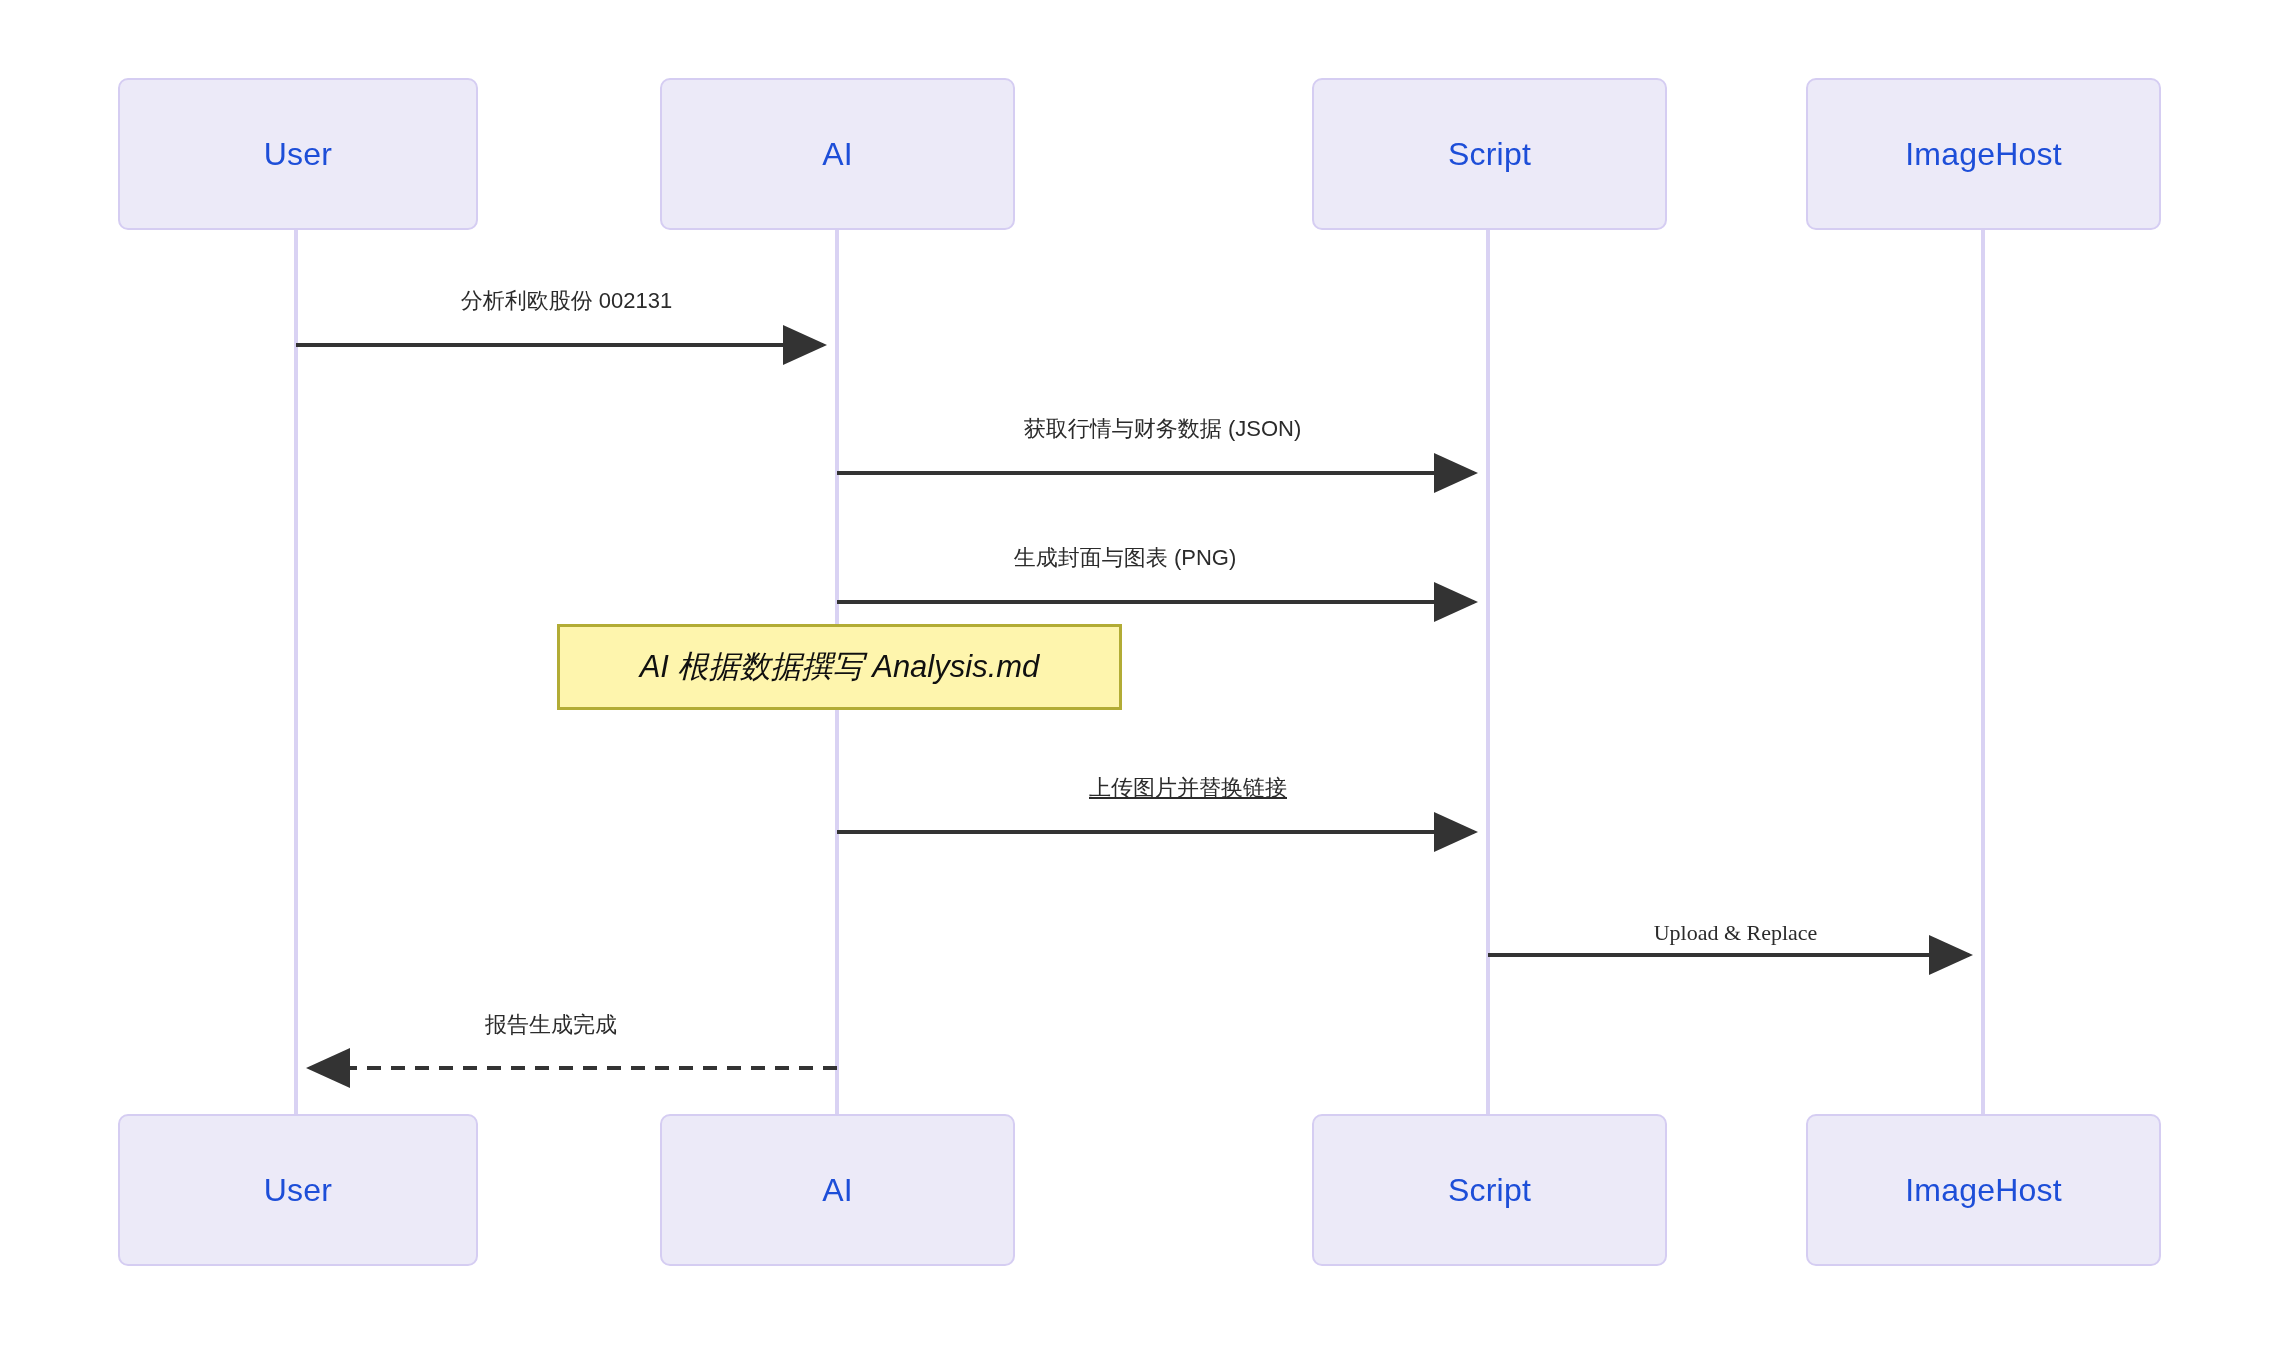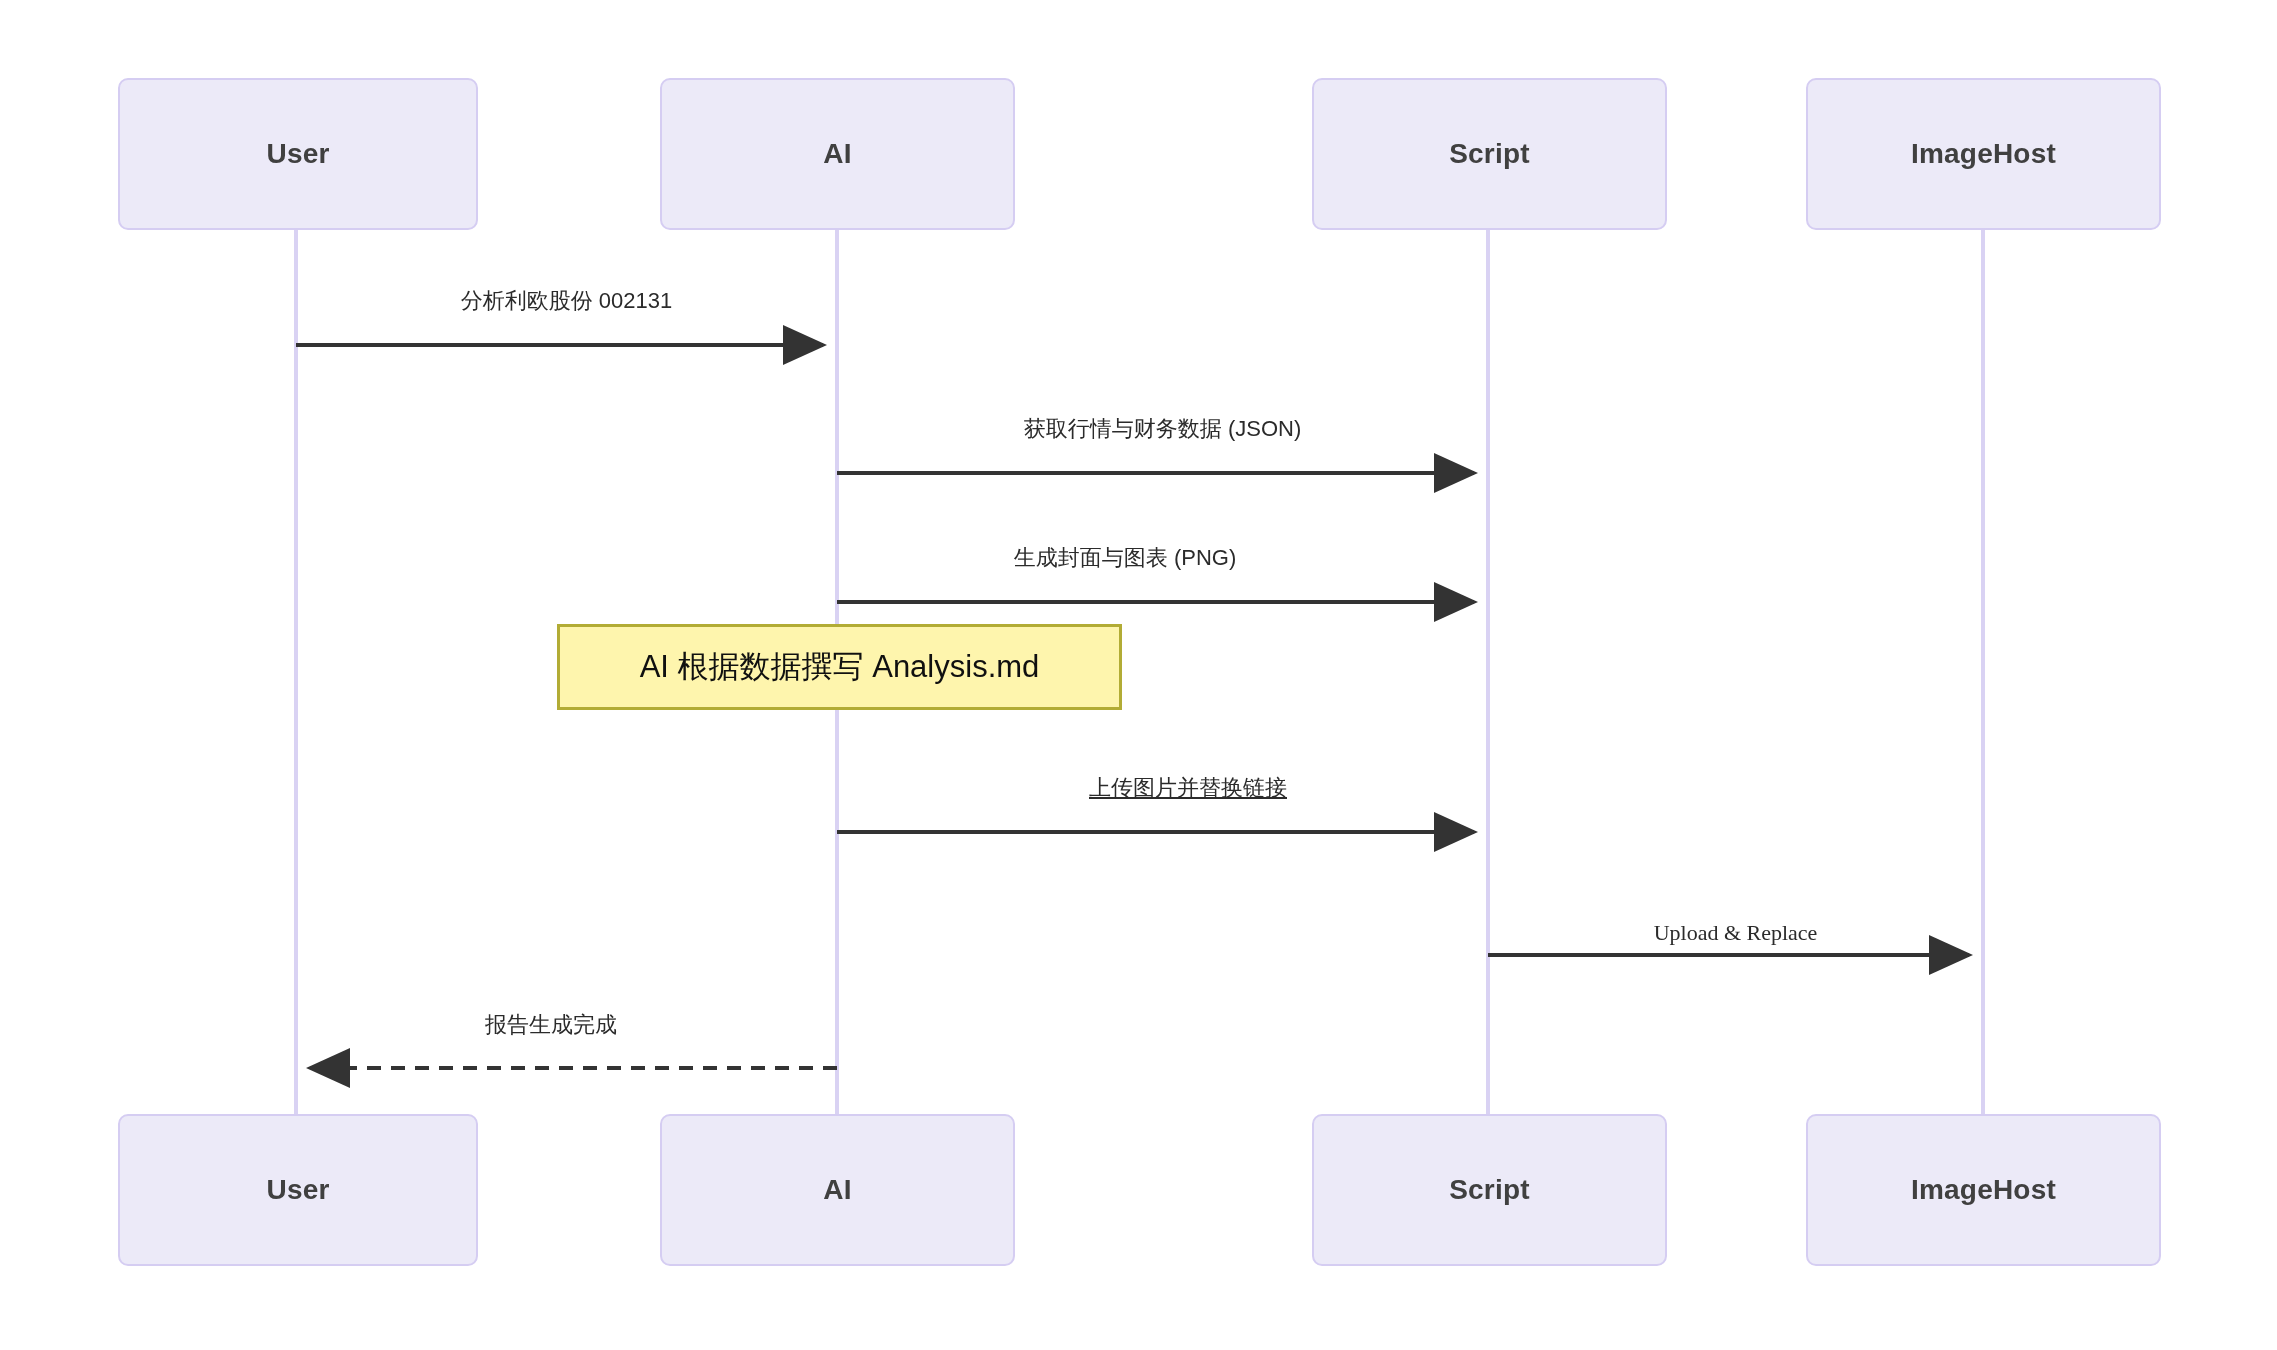--- a/index.html
+++ b/index.html
@@ -23,23 +23,23 @@
     position: absolute;
     box-sizing: border-box;
     background: #ECEAF8;
     border: 2px solid #D5CDF2;
     border-radius: 10px;
     display: flex;
     align-items: center;
     justify-content: center;
   }
   .actor-label {
-    font-size: 28px;
-    font-weight: 700;
-    color: #404040;
+    font-size: 32px;
+    font-weight: 400;
+    color: #1d4ed8;
     letter-spacing: 0.2px;
     white-space: nowrap;
   }
   .lifeline {
     position: absolute;
     width: 4px;
     background: #D9D2F3;
   }
   .msg-label {
     position: absolute;
@@ -55,20 +55,21 @@
     background: #FEF5AD;
     border: 3px solid #B2AC35;
     display: flex;
     align-items: center;
     justify-content: center;
   }
   .note-text {
     font-size: 31px;
     color: #101010;
     white-space: nowrap;
+    font-style: italic;
   }
   svg.arrows {
     position: absolute;
     left: 0;
     top: 0;
     width: 2277px;
     height: 1350px;
     pointer-events: none;
   }
 </style>

